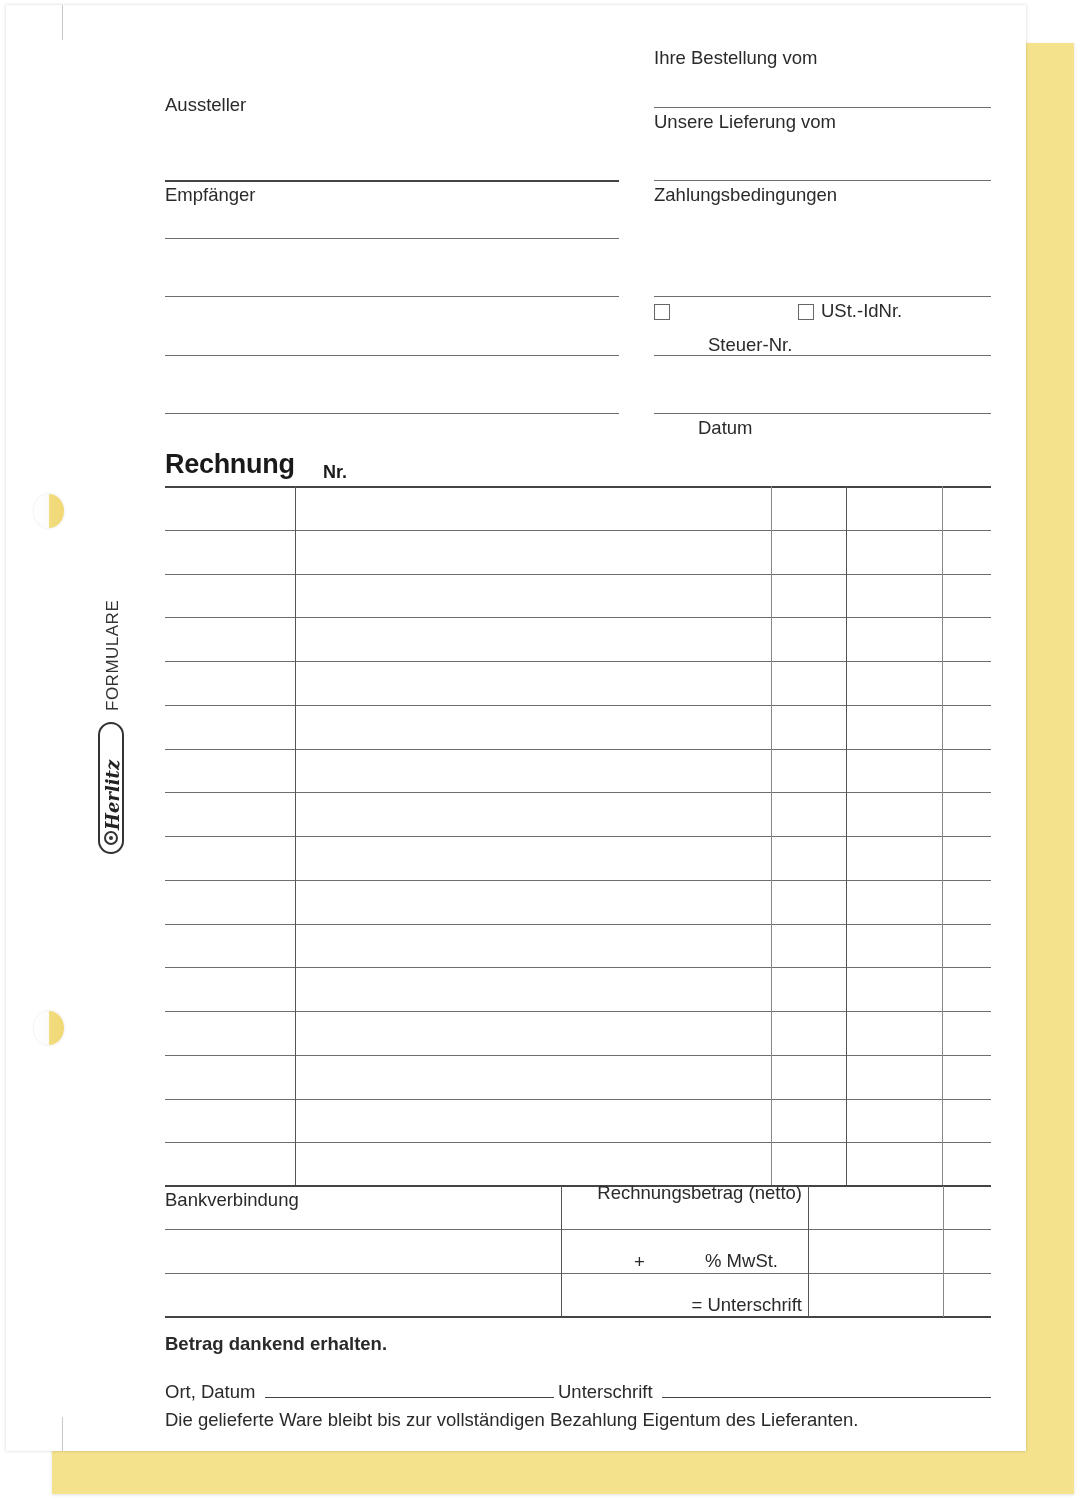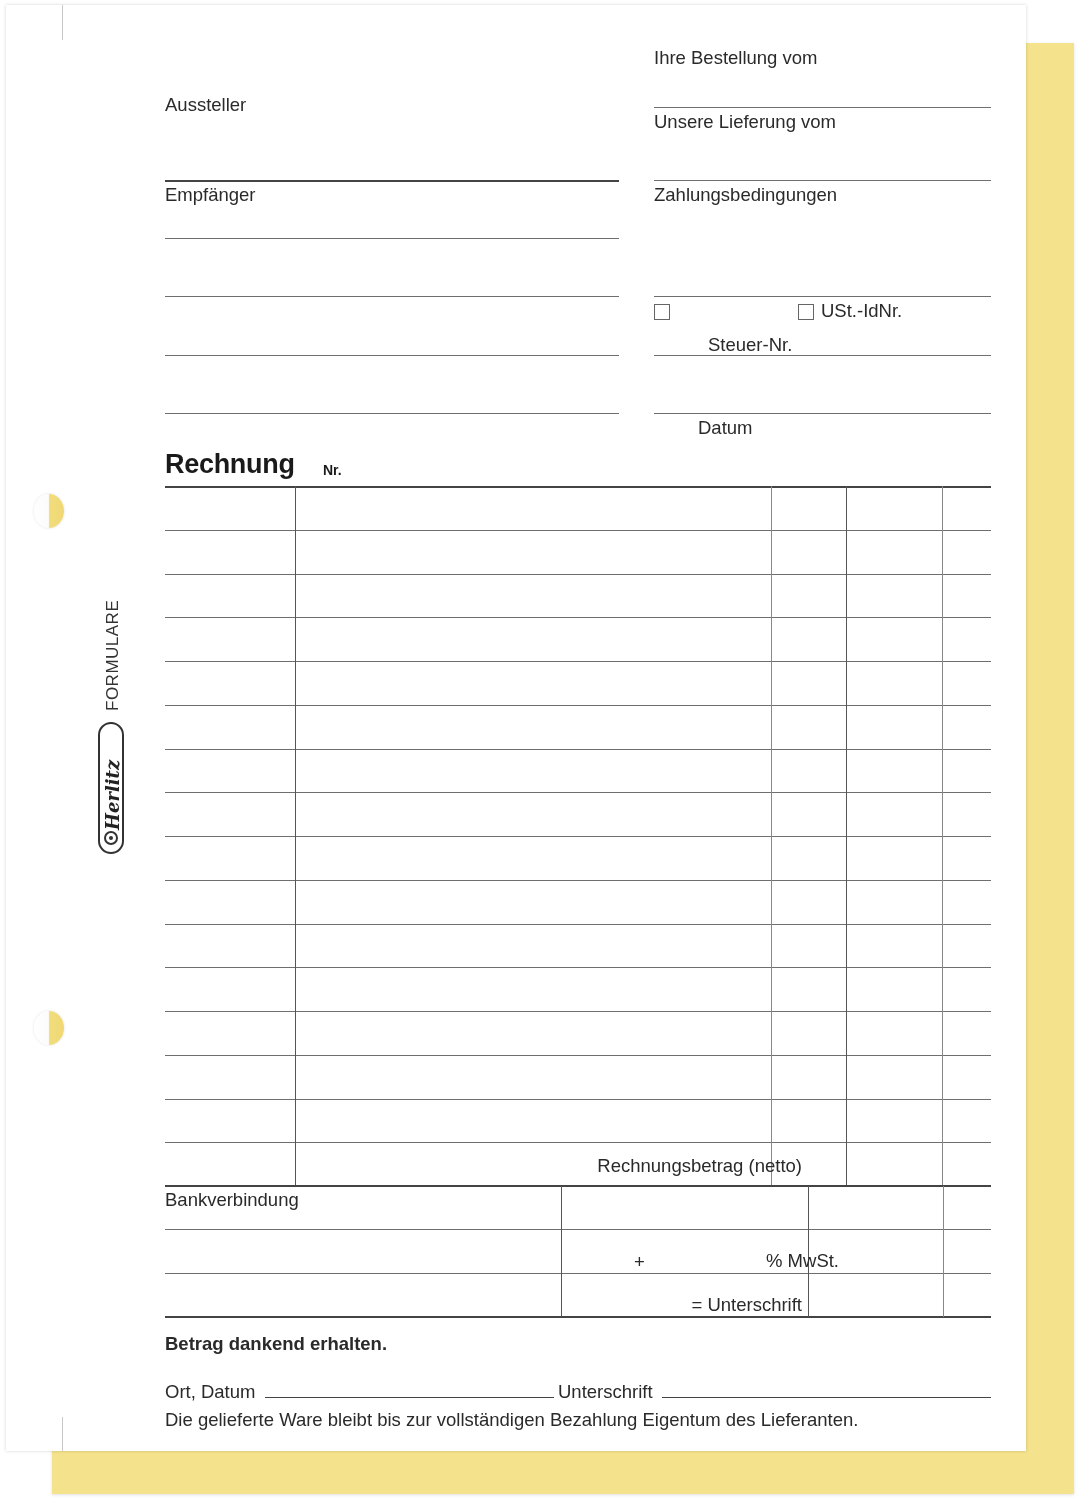--- a/index.html
+++ b/index.html
@@ -21,21 +21,21 @@
   .margin-tick { position:absolute; width:1px; background:#c8c8c8; }
   .label { position:absolute; font-size:18.5px; color:#2a2a2a; white-space:nowrap; }
   .hline { position:absolute; height:0; border-top:1.5px solid #6e6e6e; }
   .hline.dark { border-top:2px solid #444; }
   .vline { position:absolute; width:0; border-left:1.5px solid #555; }
   .vline.thin { border-left:1px solid #888; }
   .checkbox {
     position:absolute; width:14px; height:14px; border:1.2px solid #666; background:#fff;
   }
   .title-main { position:absolute; font-size:27px; font-weight:bold; color:#1a1a1a; letter-spacing:-0.3px; }
-  .title-sub { position:absolute; font-size:14px; font-weight:bold; color:#1a1a1a; }
+  .title-sub { position:absolute; font-size:18px; font-weight:bold; color:#1a1a1a; }
   .hole {
     position:absolute; width:30px; height:34px; border-radius:50%;
     background: linear-gradient(90deg, #ffffff 0%, #fbfbfb 48%, #f1dc7c 52%, #f0d874 100%);
     box-shadow: 0 0 3px rgba(0,0,0,0.12);
   }
   .rot {
     position:absolute; transform: rotate(-90deg); transform-origin: left top; white-space:nowrap;
   }
   .cell-text { position:absolute; font-size:18.5px; color:#2a2a2a; white-space:nowrap; text-align:right; }
 </style>
@@ -137,26 +137,26 @@
 </div>
 
 <div class="label" style="left:165px; top:1189px;">Bankverbindung</div>
 <div class="hline" style="left:165px; top:1229px; width:826px;"></div>
 <div class="hline" style="left:165px; top:1273px; width:826px;"></div>
 <div class="hline dark" style="left:165px; top:1316px; width:826px;"></div>
 <div class="vline" style="left:561px; top:1186px; height:131px;"></div>
 <div class="vline" style="left:808px; top:1186px; height:131px;"></div>
 <div class="vline thin" style="left:943px; top:1186px; height:131px;"></div>
 
-<div class="cell-text" style="left:560px; width:242px; top:1155px;">Rechnungsbetrag (netto)</div>
+<div class="cell-text" style="left:560px; width:242px; top:1182px;">Rechnungsbetrag (netto)</div>
 <div style="position:absolute; left:810px; top:1188px; width:181px; height:41px;"></div>
 
 <div class="label" style="left:634px; top:1251px;">+</div>
 <div style="position:absolute; left:650px; top:1240px; width:68px; height:30px;"></div>
-<div class="cell-text" style="left:697px; width:142px; top:1250px;">% MwSt.</div>
+<div class="cell-text" style="left:636px; width:142px; top:1250px;">% MwSt.</div>
 <div style="position:absolute; left:810px; top:1232px; width:181px; height:41px;"></div>
 
 <div class="cell-text" style="left:600px; width:202px; top:1294px;">= Unterschrift</div>
 <div style="position:absolute; left:810px; top:1276px; width:181px; height:40px;"></div>
 
 <div class="label" style="left:165px; top:1333px;font-weight:bold;">Betrag dankend erhalten.</div>
 
 <div class="label" style="left:165px; top:1381px;">Ort, Datum</div>
 <div class="hline" style="left:265px; top:1397px; width:289px; border-top-color:#444;"></div>
 <div class="label" style="left:558px; top:1381px;">Unterschrift</div>

